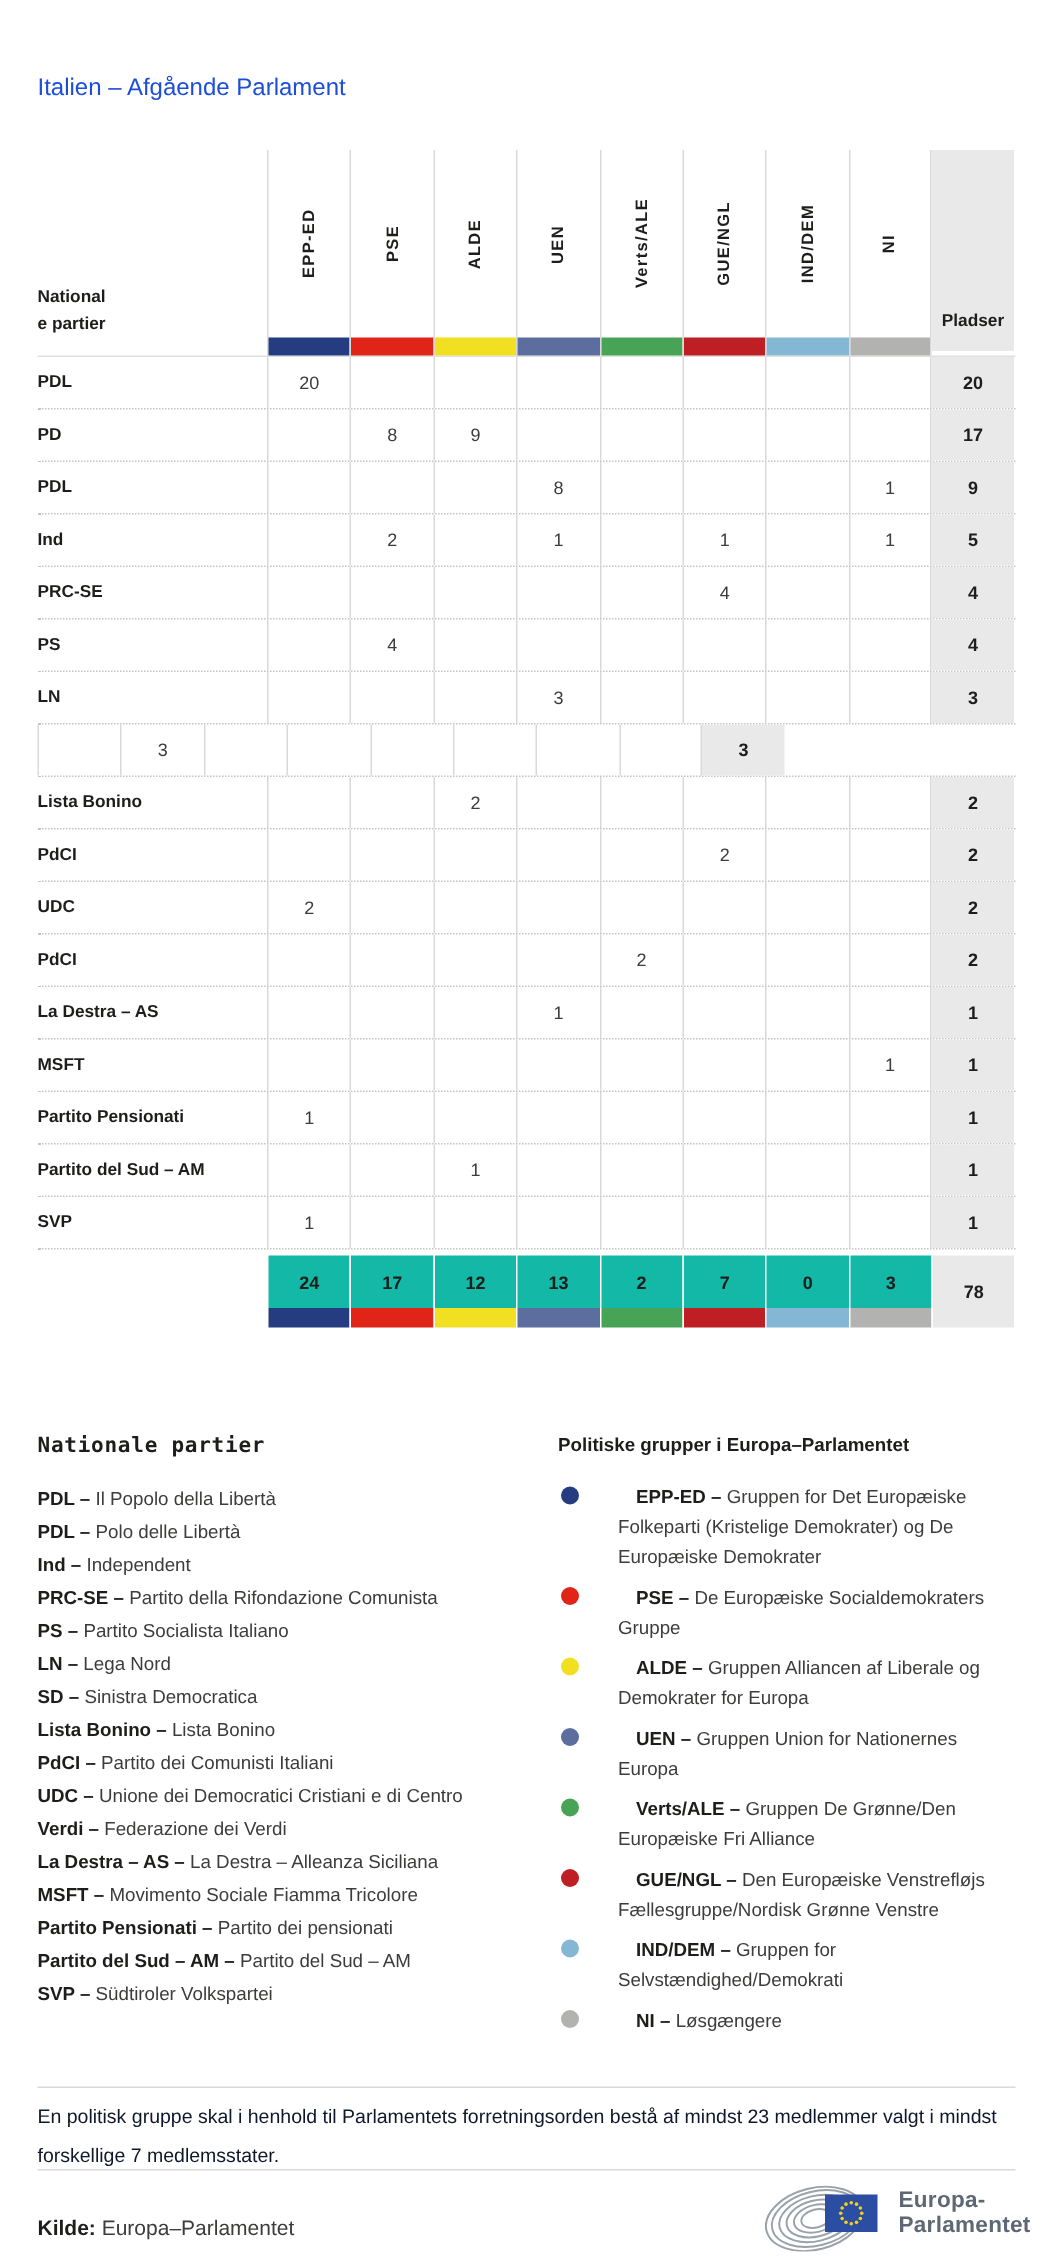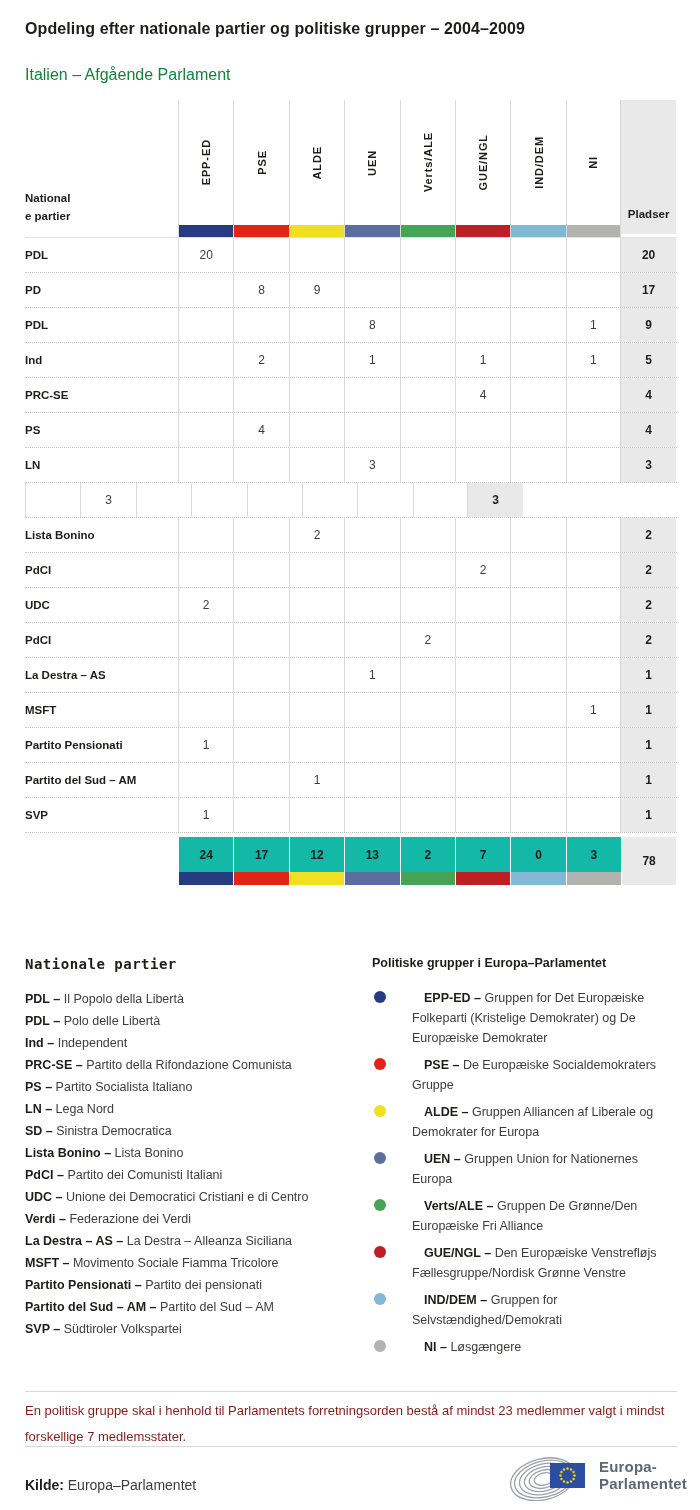--- a/index.html
+++ b/index.html
@@ -2,21 +2,21 @@
 <html><head>
 <meta charset="utf-8">
 <style>
   * { margin:0; padding:0; box-sizing:border-box; }
   html,body { background:#ffffff; }
   body { font-family:"Liberation Sans", sans-serif; color:#1d1d1b; }
   .page { position:relative; width:700px; height:1510px; background:#fff; overflow:hidden; }
 
   
   .title { position:absolute; left:25px; top:20px; font-size:16px; font-weight:700; letter-spacing:.1px; color:#1d1d1b; }
-  .subtitle { position:absolute; left:25px; top:66px; font-size:16px; font-weight:400; color:#15803d; }
+  .subtitle { position:absolute; left:25px; top:50px; font-size:16px; font-weight:400; color:#1d4ed8; }
 
   
   .table { position:absolute; left:25px; top:100px; width:652px; }
   .thead { display:flex; height:137px; }
   .c-corner { width:153px; display:flex; flex-direction:column; justify-content:flex-end; padding-bottom:12px;
               font-size:11.5px; font-weight:700; line-height:18px; color:#1d1d1b; }
   #header-groups { display:flex; }
   .c-g { width:55.4px; border-left:1px solid #d9d9d9; }
   .glast { border-right:1px solid #d9d9d9; }
   .gh { display:flex; flex-direction:column; }
@@ -52,32 +52,31 @@
   .nat-item { font-size:12.5px; line-height:22px; color:#3c3c3b; }
   .nat-item b { color:#1d1d1b; }
   .grp-item { position:relative; padding-left:40px; font-size:12.5px; line-height:20px; margin-bottom:7px; color:#3c3c3b; }
   .grp-item b { color:#1d1d1b;margin-left:12px; }
   .dot { position:absolute; left:2px; top:3px; width:12px; height:12px; border-radius:50%; }
 
   
   .rule { position:absolute; left:25px; width:652px; border-top:1px solid #d9d9d9; }
   .rule1 { top:1391px; }
   .rule2 { top:1446px; }
-  .footnote { position:absolute; left:25px; top:1398px; width:648px; font-size:13px; line-height:26px; color:#7f1d1d; }
+  .footnote { position:absolute; left:25px; top:1398px; width:648px; font-size:13px; line-height:26px; color:#0f172a; }
   .source { position:absolute; left:25px; top:1477px; font-size:14px; color:#3c3c3b; }
   .source b { color:#1d1d1b; }
   .logo { position:absolute; left:510px; top:1449px; display:flex; align-items:center; }
   .logo-text { margin-left:5px; font-size:15px; font-weight:700; line-height:17px; color:#5d6874; letter-spacing:.2px; }
 </style>
 </head>
 <body>
 
 <div class="page">
 
-  <h1 class="title">Opdeling efter nationale partier og politiske grupper – 2004–2009</h1>
   <h2 class="subtitle">Italien – Afgående Parlament</h2>
 
   <div class="table">
     <div class="thead">
       <div class="c-corner">
         <span>National</span>
         <span>e partier</span>
       </div>
       <div id="header-groups">
           <div class="c-g gh">

